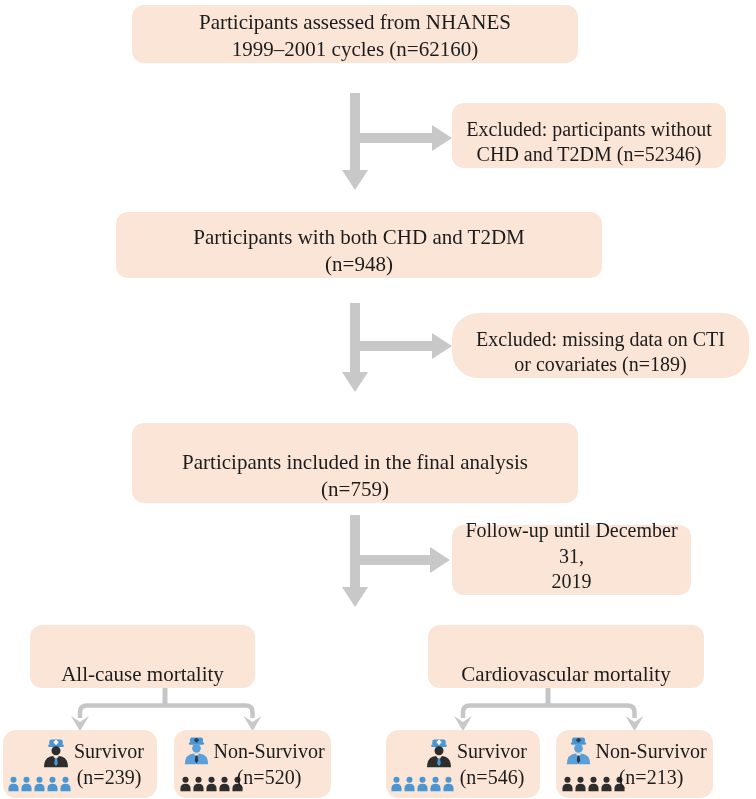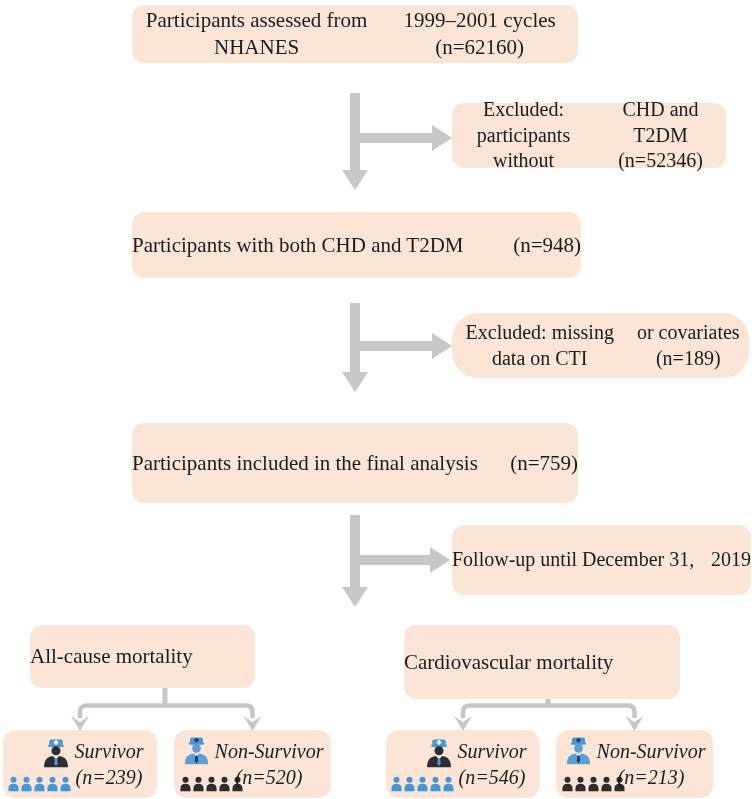--- a/index.html
+++ b/index.html
@@ -5,27 +5,27 @@
   html,body{margin:0;padding:0;background:#ffffff;}
   #stage{
     position:relative;width:756px;height:799px;background:#ffffff;overflow:hidden;
     font-family:"Liberation Serif","DejaVu Serif",serif;color:#1c1c1c;
   }
   #arrow-layer{position:absolute;left:0;top:0;z-index:0;}
   .arr{fill:#c8c8c8;}
   .thin{stroke:#c6c6c6;fill:none;}
   .fbox{
     position:absolute;z-index:1;background:#fbe5d6;border-radius:12px;
-    display:flex;flex-direction:row;justify-content:space-between;align-items:center;
+    display:flex;flex-direction:column;justify-content:flex-end;align-items:center;
     text-align:center;font-size:21px;line-height:1.28;
   }
   .fbox.small{font-size:20px;}
   .outcome{
     position:absolute;z-index:1;background:#fbe5d6;border-radius:13px;
-    font-size:20px;line-height:1.3;font-style:italic;
+    font-size:20px;line-height:1.3;
   }
   .outcome .otext{
     position:absolute;top:50%;transform:translateY(-50%);
     text-align:center;
   }
   .outcome .doc{position:absolute;}
   .outcome .crowd{position:absolute;display:flex;gap:2px;}
   .blue-fill{fill:#4a96d2;}
   .dark-fill{fill:#2d2d2d;}
 </style>
@@ -58,45 +58,45 @@
   <div class="fbox" style="left:132px;top:5px;width:446px;height:58px;">
     <div>Participants assessed from NHANES</div>
     <div>1999–2001 cycles (n=62160)</div>
   </div>
 
   <div class="fbox small" style="left:452px;top:103px;width:274px;height:65px;">
     <div>Excluded: participants without</div>
     <div>CHD and T2DM (n=52346)</div>
   </div>
 
-  <div class="fbox" style="left:132px;top:212px;width:449px;height:66px;gap:14px;">
+  <div class="fbox" style="left:116px;top:212px;width:486px;height:66px;">
     <div>Participants with both CHD and T2DM</div>
     <div>(n=948)</div>
   </div>
 
   <div class="fbox small" style="left:452px;top:313px;width:297px;height:65px;border-radius:26px;">
     <div>Excluded: missing data on CTI</div>
     <div>or covariates (n=189)</div>
   </div>
 
   <div class="fbox" style="left:132px;top:423px;width:446px;height:80px;">
     <div>Participants included in the final analysis</div>
     <div>(n=759)</div>
   </div>
 
-  <div class="fbox small" style="left:452px;top:525px;width:299px;height:70px;">
+  <div class="fbox small" style="left:452px;top:525px;width:239px;height:70px;">
     <div>Follow-up until December 31,</div>
     <div>2019</div>
   </div>
 
   <div class="fbox" style="left:30px;top:625px;width:225px;height:63px;">
     <div>All-cause mortality</div>
   </div>
 
-  <div class="fbox" style="left:404px;top:625px;width:276px;height:74px;">
+  <div class="fbox" style="left:428px;top:625px;width:276px;height:63px;">
     <div>Cardiovascular mortality</div>
   </div>
 
   <div class="outcome" style="left:3px;top:730px;width:154px;height:68px;">
     <svg class="doc" style="left:38px;top:8px;" width="30" height="30" viewBox="0 0 40 40">
       <rect x="11" y="2" width="18" height="8" rx="3" class="blue-fill"></rect>
       <rect x="9.5" y="8.5" width="21" height="3.4" rx="1.7" class="blue-fill"></rect>
       <rect x="18.6" y="2.8" width="2.8" height="6" fill="#ffffff"></rect>
       <rect x="17" y="4.4" width="6" height="2.8" fill="#ffffff"></rect>
       <circle cx="20" cy="17" r="6" class="dark-fill"></circle>

